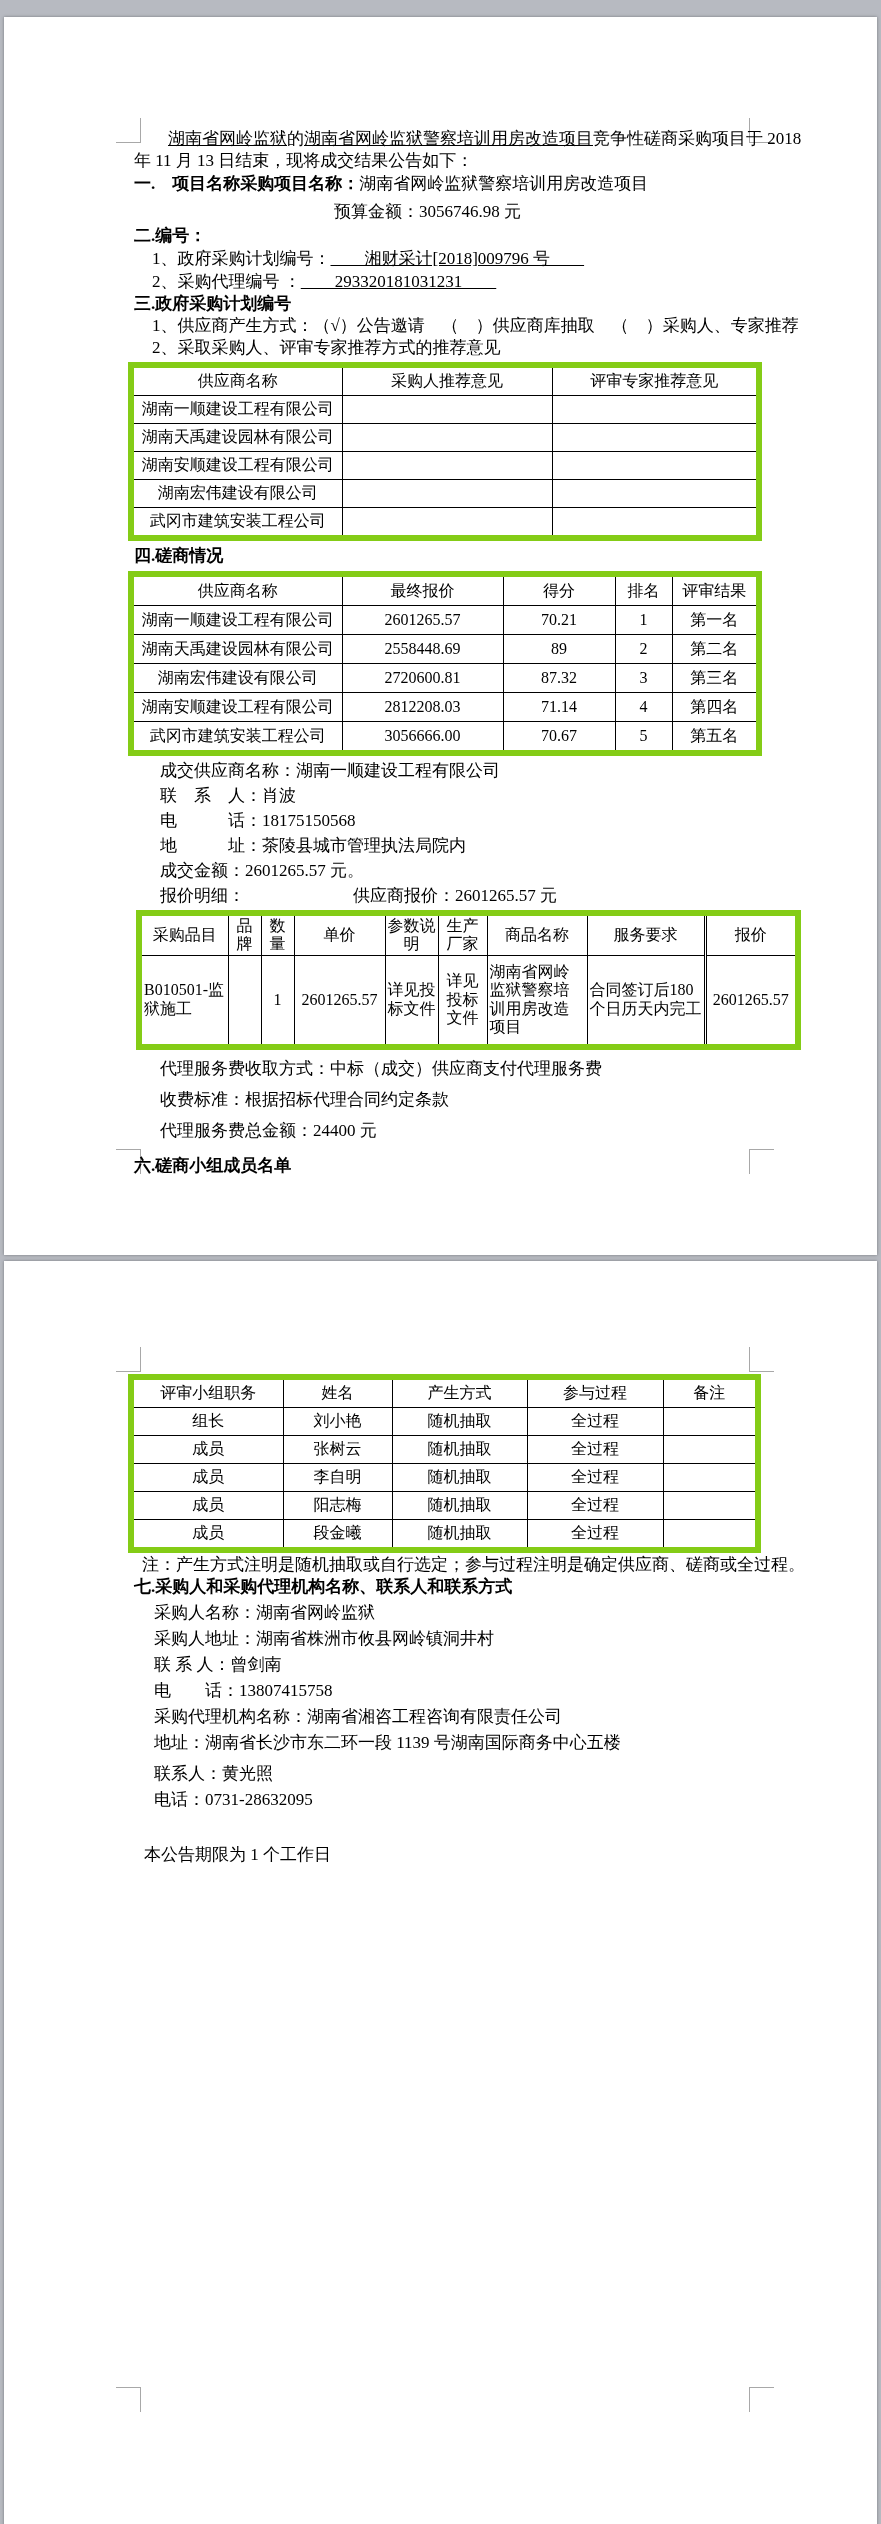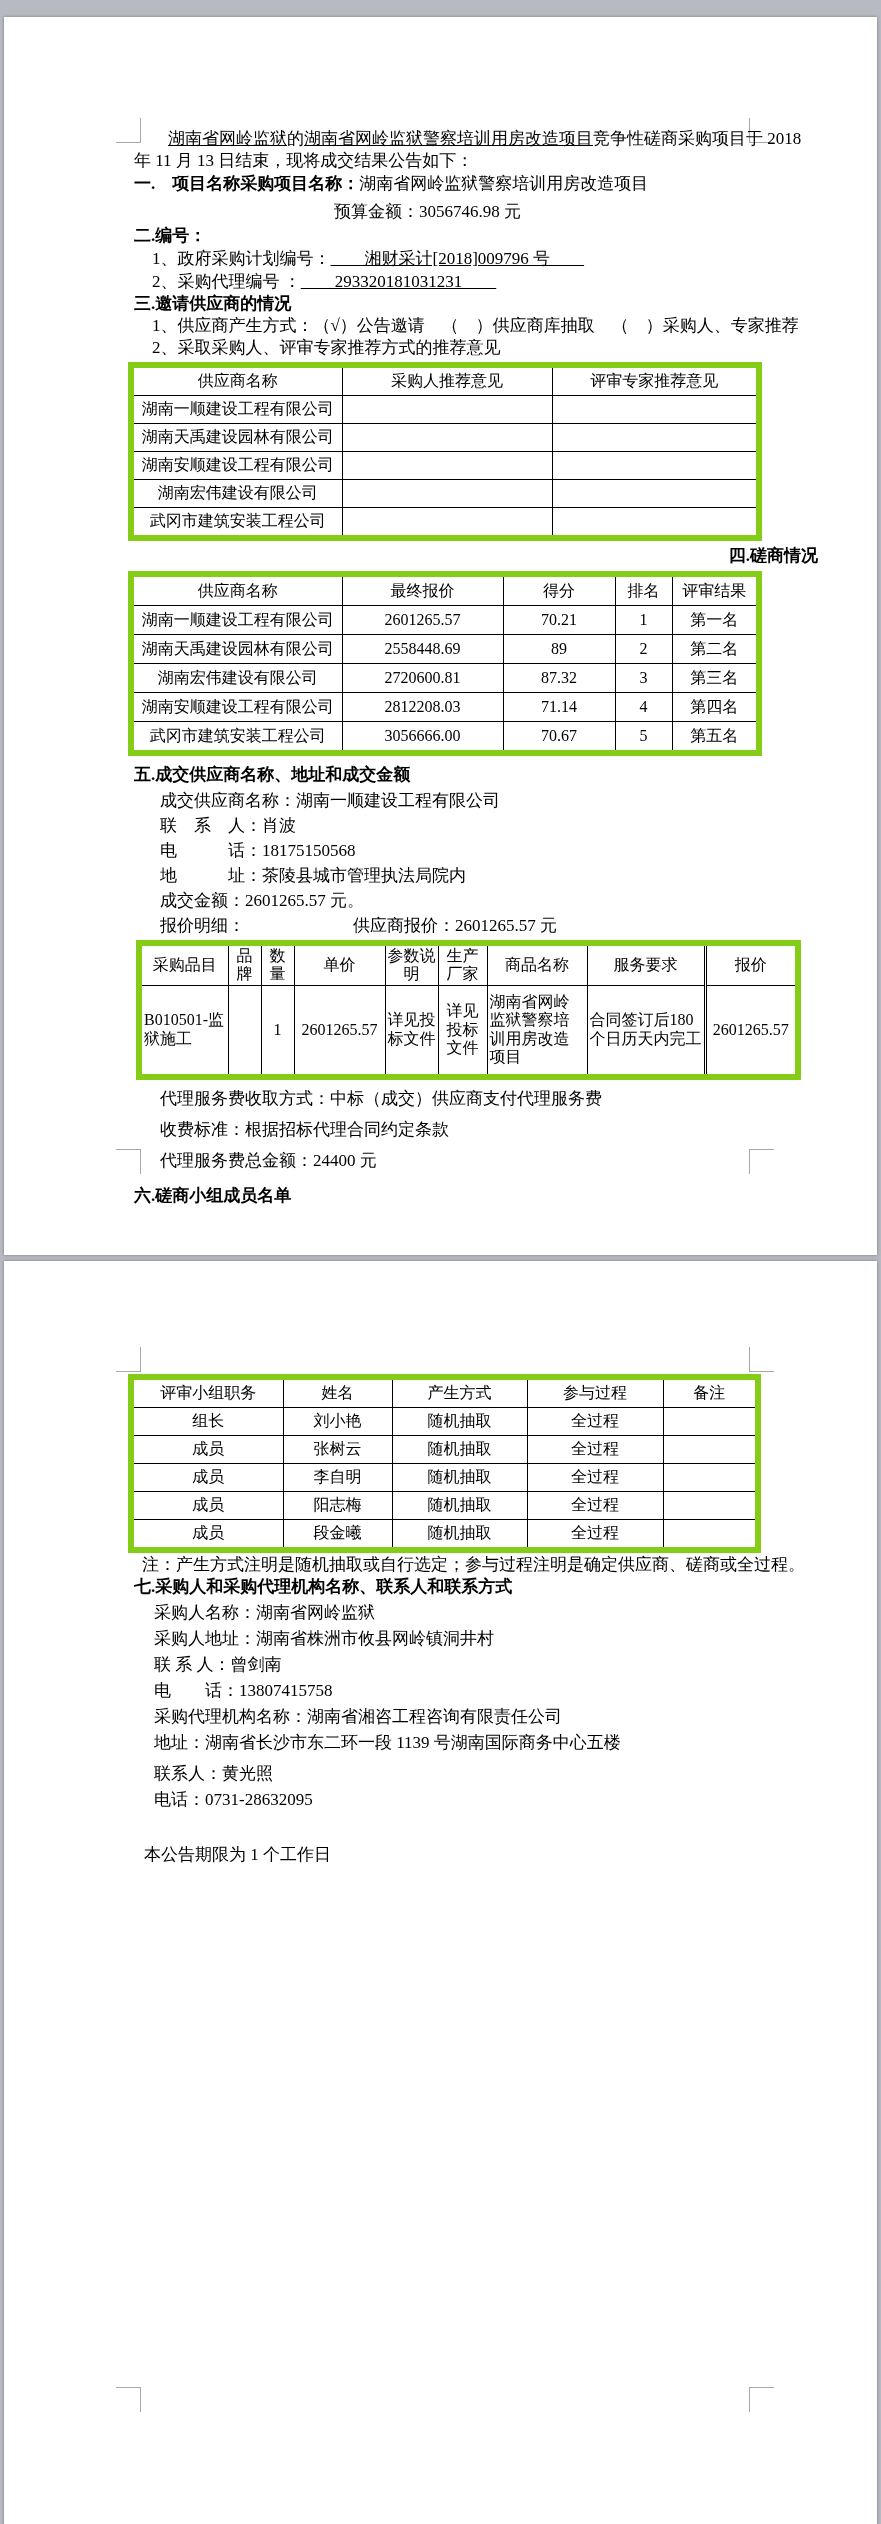--- a/index.html
+++ b/index.html
@@ -16,21 +16,21 @@
   .cm-br{border-left-width:1px;border-top-width:1px;}
   .p1-t{top:101px;} .p1-b{top:1132px;}
   .p2-t{top:86px;}  .p2-b{top:1126px;}
   .cml{left:112px;} .cmr{left:745px;}
 
   .content{position:absolute;left:130px;top:0;width:684px;font-size:17px;line-height:22px;}
   p{margin:0;}
   .b{font-weight:bold;}
   .u{text-decoration:underline;}
   .intro{margin-top:111px;text-indent:34px;}
-  .mt1{margin-top:1px;}.mt2{margin-top:2px;}.mt4{margin-top:4px;text-align:right;}
+  .mt1{margin-top:1px;}.mt2{margin-top:2px;}.mt4{margin-top:4px;}
   .mt6{margin-top:6px;}.mt8{margin-top:8px;}.mt12{margin-top:12px;}.mt14{margin-top:14px;}
   .ind1{padding-left:18px;}
   .ind2{padding-left:26px;}
   .ind3{padding-left:20px;}
   .budget{padding-left:200px;}
   .lh25{line-height:25px;}
   .quote-row .gap2{display:inline-block;width:108px;}
 
   table{border-collapse:collapse;table-layout:fixed;}
   table{border:6px solid #84cc16;}
@@ -63,21 +63,21 @@
     <div class="content">
       <p class="intro"><span class="u">湖南省网岭监狱</span><span>的</span><span class="u">湖南省网岭监狱警察培训用房改造项目</span><span>竞争性磋商采购项目于 2018 年 11 月 13 日结束，现将成交结果公告如下：</span></p>
 
       <p class="mt1"><span class="b">一.　项目名称采购项目名称：</span><span>湖南省网岭监狱警察培训用房改造项目</span></p>
       <p class="budget mt6">预算金额：3056746.98 元</p>
 
       <p class="b mt2">二.编号：</p>
       <p class="ind1 mt1"><span>1、政府采购计划编号：</span><span class="u">　　湘财采计[2018]009796 号　　</span></p>
       <p class="ind1 mt1"><span>2、采购代理编号 ：</span><span class="u">　　293320181031231　　</span></p>
 
-      <p class="b">三.邀请供应商的情况</p>
+      <p class="b">三.政府采购计划编号</p>
       <p class="ind1">1、供应商产生方式：（√）公告邀请　（　）供应商库抽取　（　）采购人、专家推荐</p>
       <p class="ind1">2、采取采购人、评审专家推荐方式的推荐意见</p>
 
       <table class="t1">
         <colgroup>
             <col style="width:211px">
             <col style="width:210px">
             <col style="width:207px">
           </colgroup>
       <thead>
@@ -166,21 +166,20 @@
             <tr>
               <td>武冈市建筑安装工程公司</td>
               <td>3056666.00</td>
               <td>70.67</td>
               <td>5</td>
               <td>第五名</td>
             </tr>
           </tbody>
         </table>
 
-      <p class="b mt8">五.成交供应商名称、地址和成交金额</p>
       <p class="ind2 lh25 mt2">成交供应商名称：湖南一顺建设工程有限公司</p>
       <p class="ind2 lh25">联　系　人：肖波</p>
       <p class="ind2 lh25">电　　　话：18175150568</p>
       <p class="ind2 lh25">地　　　址：茶陵县城市管理执法局院内</p>
       <p class="ind2 lh25">成交金额：2601265.57 元。</p>
       <p class="ind2 lh25 quote-row"><span>报价明细：</span><span class="gap2"></span><span>供应商报价：2601265.57 元</span></p>
 
       <table class="t3">
         <colgroup>
             <col style="width:89px">

